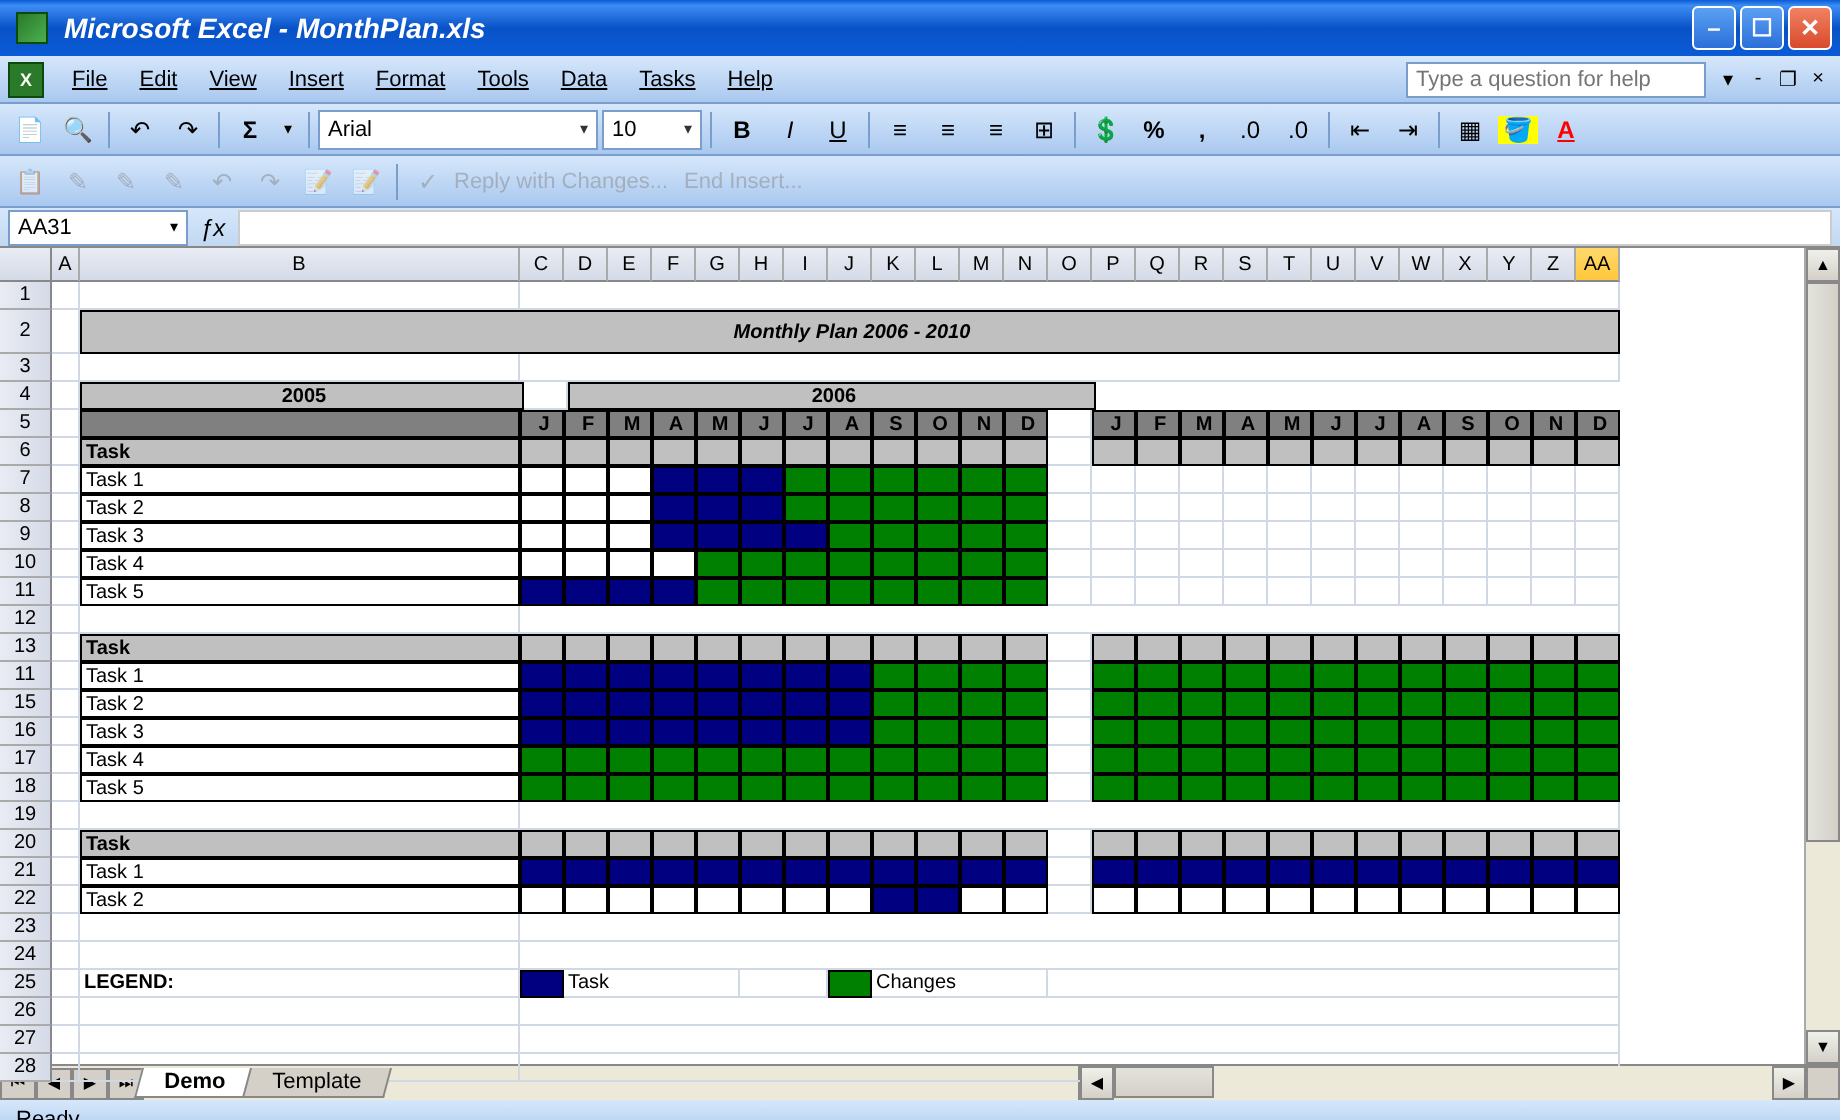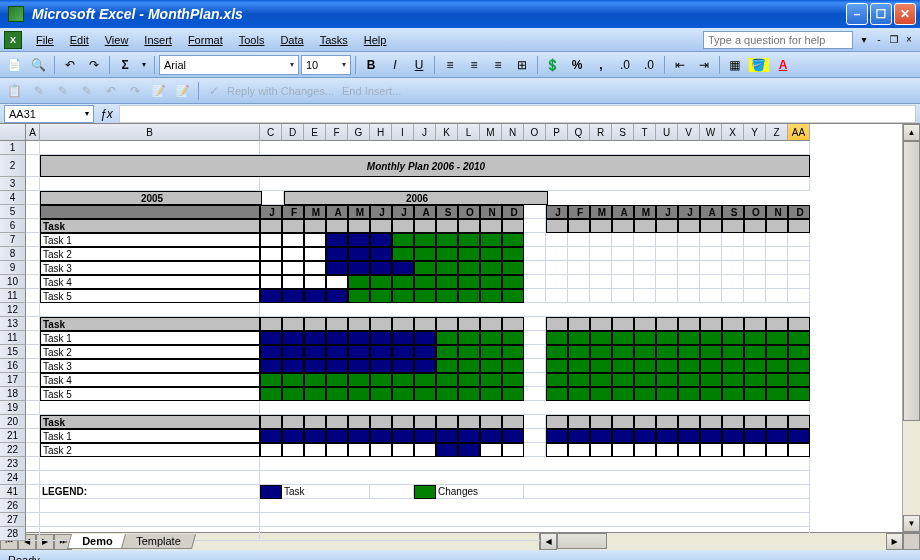--- a/index.html
+++ b/index.html
@@ -434,21 +434,21 @@
         <div class="rowhead" style="height: 14px;">15</div>
         <div class="rowhead" style="height: 14px;">16</div>
         <div class="rowhead" style="height: 14px;">17</div>
         <div class="rowhead" style="height: 14px;">18</div>
         <div class="rowhead" style="height: 14px;">19</div>
         <div class="rowhead" style="height: 14px;">20</div>
         <div class="rowhead" style="height: 14px;">21</div>
         <div class="rowhead" style="height: 14px;">22</div>
         <div class="rowhead" style="height: 14px;">23</div>
         <div class="rowhead" style="height: 14px;">24</div>
-        <div class="rowhead" style="height: 14px;">41</div>
+        <div class="rowhead" style="height: 14px;">25</div>
         <div class="rowhead" style="height: 14px;">26</div>
         <div class="rowhead" style="height: 14px;">27</div>
         <div class="rowhead" style="height: 14px;">28</div>
       </div>
       <div style="position: absolute; inset: 17px 18px 0px 26px; border-radius: 24px;">
         <div class="row" style="height: 14px;">
           <div class="cell " style="width: 14px;"></div>
           <div class="cell " style="width: 220px;"></div>
           <div class="cell " style="width: 550px;"></div>
         </div>

